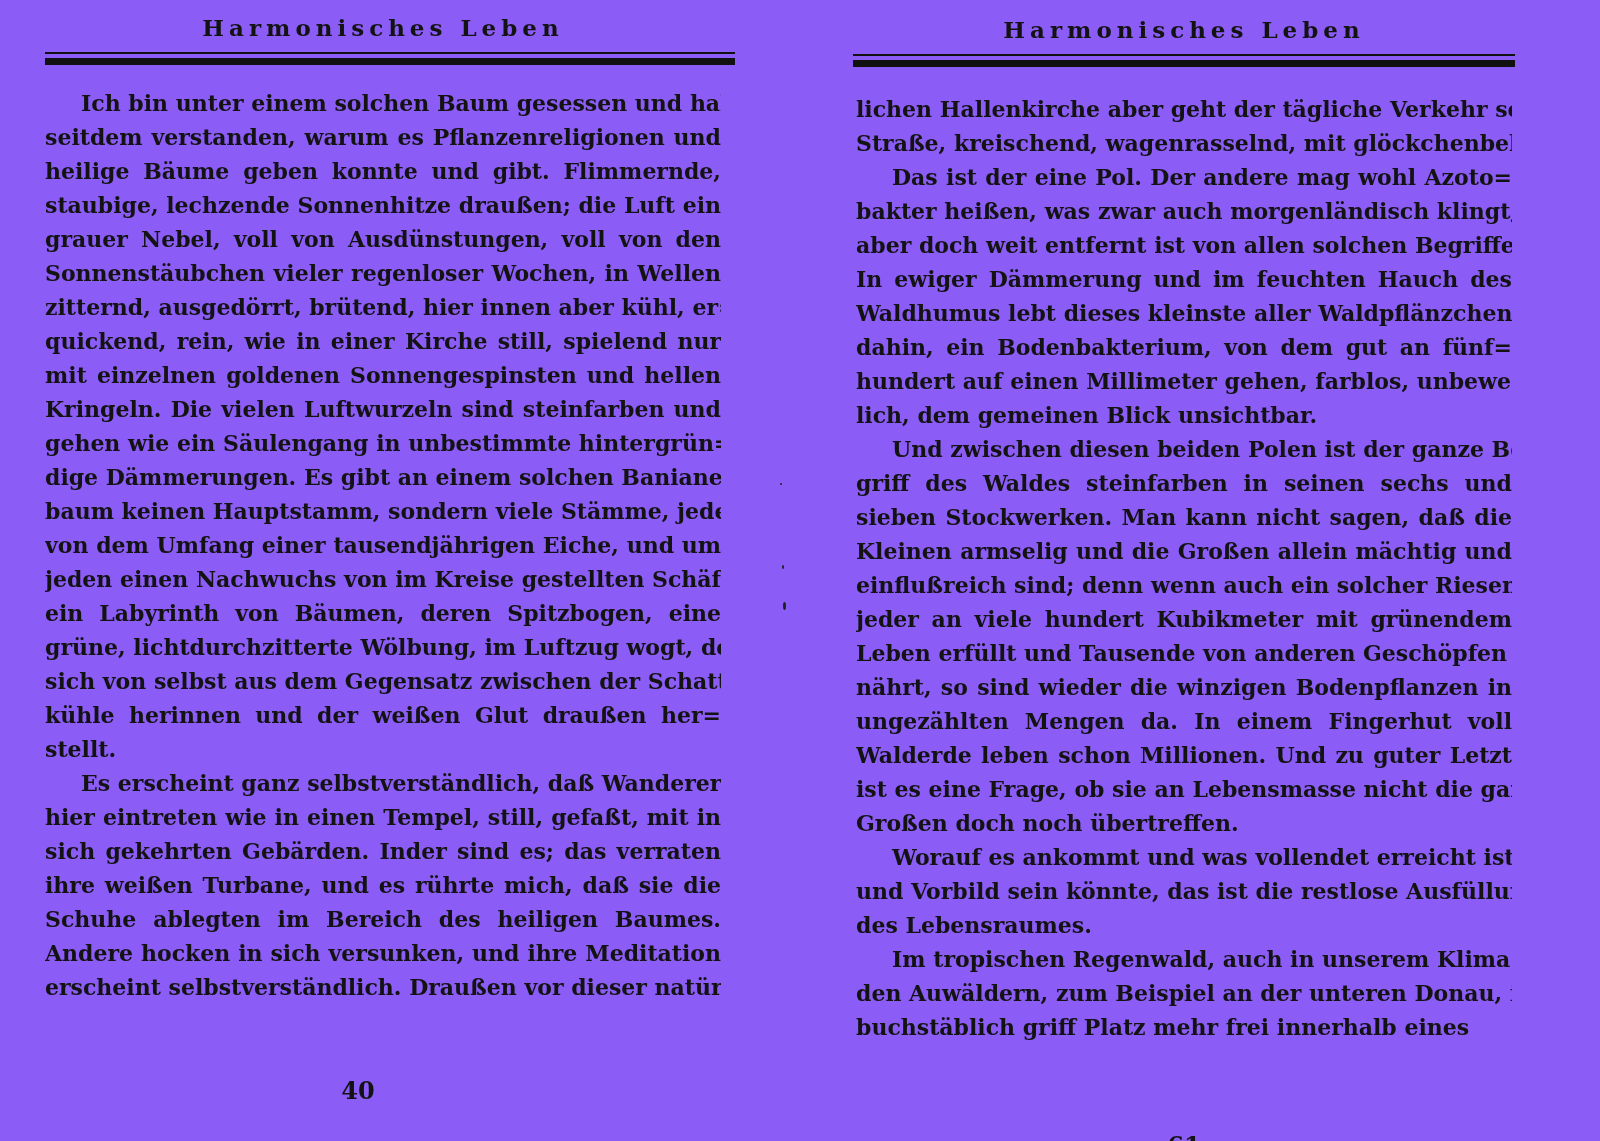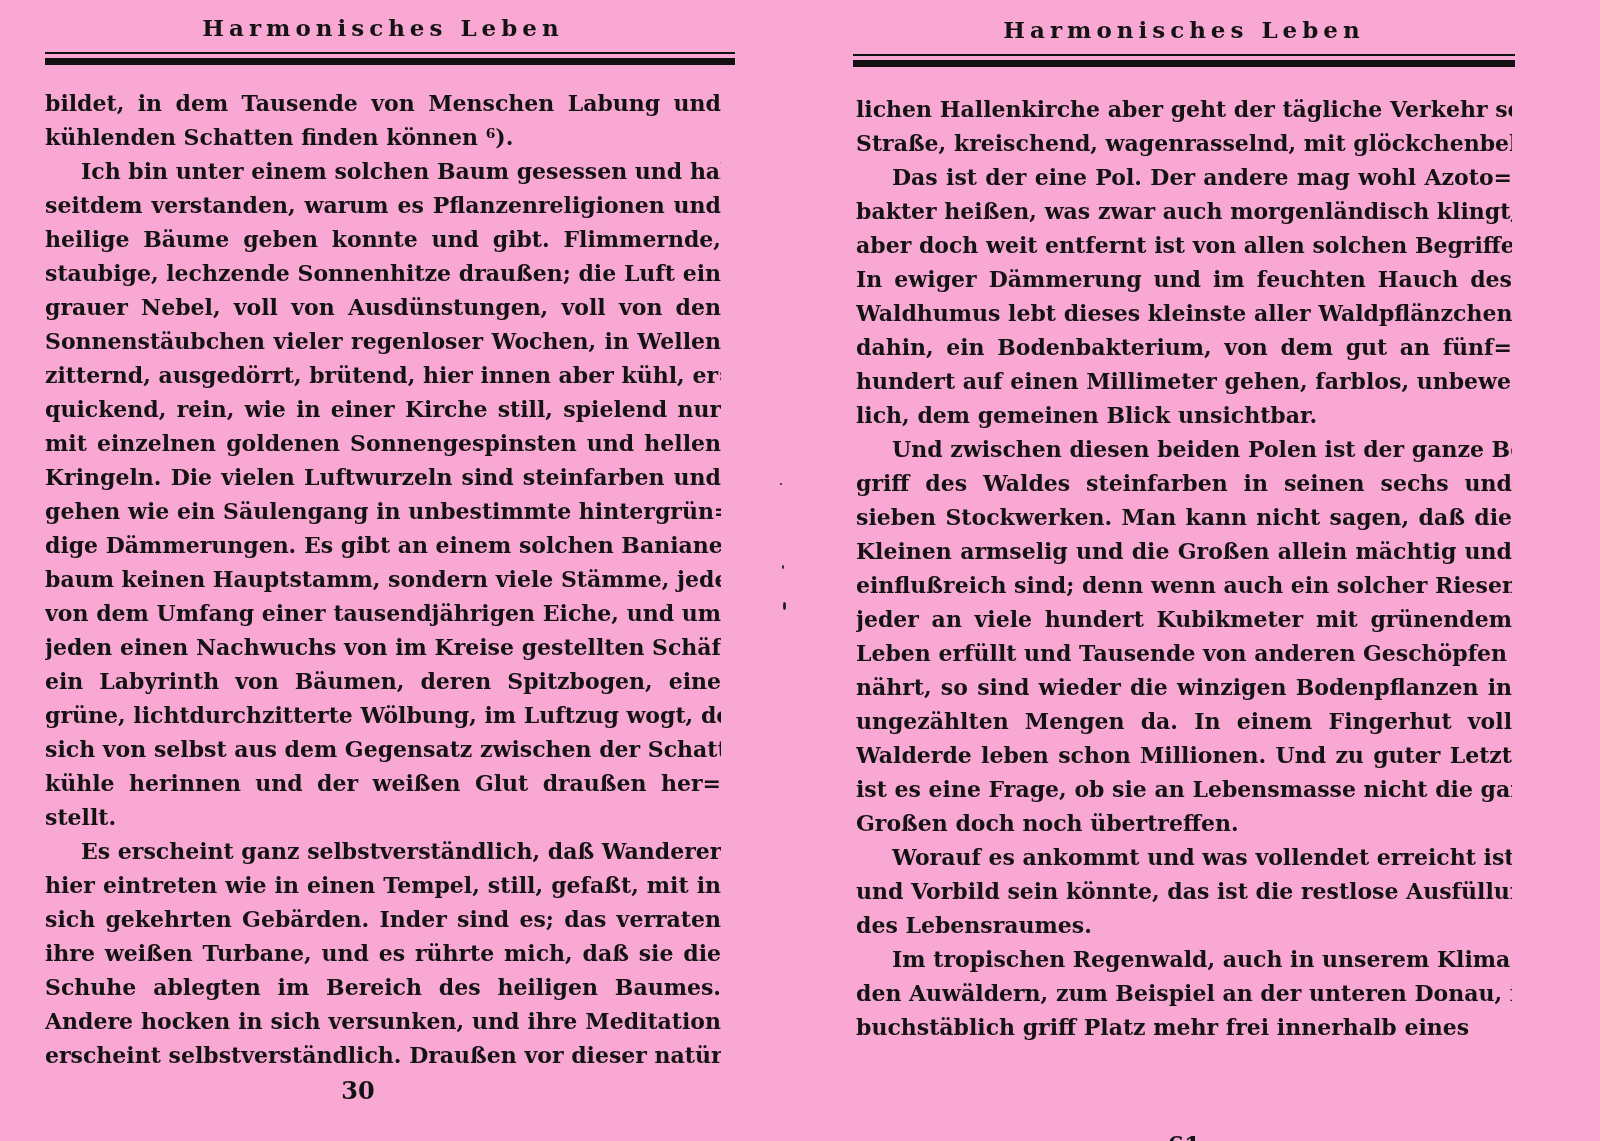--- a/index.html
+++ b/index.html
@@ -4,21 +4,21 @@
 <style>
   html, body {
     margin: 0;
     padding: 0;
     background: #e8e8e8;
   }
   #spread {
     position: relative;
     width: 1600px;
     height: 1141px;
-    background: #f9a8d4;
+    background: #8b5cf6;
     overflow: hidden;
     font-family: "DejaVu Serif", serif;
     font-weight: 700;
     color: #131313;
   }
   .running-head {
     position: absolute;
     text-align: center;
     font-size: 23px;
     letter-spacing: 5px;
@@ -74,24 +74,20 @@
 
 <div id="spread">
 
   <div class="running-head head-left">Harmonisches Leben</div>
   <div class="double-rule rule-left">
     <div class="thin"></div>
     <div class="thick"></div>
   </div>
   <div class="page-body body-left">
       <p class="para">
-        <span class="line fill">bildet, in dem Tausende von Menschen Labung und</span>
-        <span class="line last">kühlenden Schatten finden können ⁶).</span>
-      </p>
-      <p class="para">
         <span class="line fill indent">Ich bin unter einem solchen Baum gesessen und habe</span>
         <span class="line fill">seitdem verstanden, warum es Pflanzenreligionen und</span>
         <span class="line fill">heilige Bäume geben konnte und gibt. Flimmernde,</span>
         <span class="line fill">staubige, lechzende Sonnenhitze draußen; die Luft ein</span>
         <span class="line fill">grauer Nebel, voll von Ausdünstungen, voll von den</span>
         <span class="line fill">Sonnenstäubchen vieler regenloser Wochen, in Wellen</span>
         <span class="line fill">zitternd, ausgedörrt, brütend, hier innen aber kühl, er=</span>
         <span class="line fill">quickend, rein, wie in einer Kirche still, spielend nur</span>
         <span class="line fill">mit einzelnen goldenen Sonnengespinsten und hellen</span>
         <span class="line fill">Kringeln. Die vielen Luftwurzeln sind steinfarben und</span>
@@ -109,21 +105,21 @@
       <p class="para">
         <span class="line fill indent">Es erscheint ganz selbstverständlich, daß Wanderer</span>
         <span class="line fill">hier eintreten wie in einen Tempel, still, gefaßt, mit in</span>
         <span class="line fill">sich gekehrten Gebärden. Inder sind es; das verraten</span>
         <span class="line fill">ihre weißen Turbane, und es rührte mich, daß sie die</span>
         <span class="line fill">Schuhe ablegten im Bereich des heiligen Baumes.</span>
         <span class="line fill">Andere hocken in sich versunken, und ihre Meditation</span>
         <span class="line last">erscheint selbstverständlich. Draußen vor dieser natür=</span>
       </p>
     </div>
-  <div class="folio folio-left">30</div>
+  <div class="folio folio-left">40</div>
 
   <div class="running-head head-right">Harmonisches Leben</div>
   <div class="double-rule rule-right">
     <div class="thin"></div>
     <div class="thick"></div>
   </div>
   <div class="page-body body-right">
       <p class="para">
         <span class="line fill">lichen Hallenkirche aber geht der tägliche Verkehr seine</span>
         <span class="line fill">Straße, kreischend, wagenrasselnd, mit glöckchenbehange=</span>

